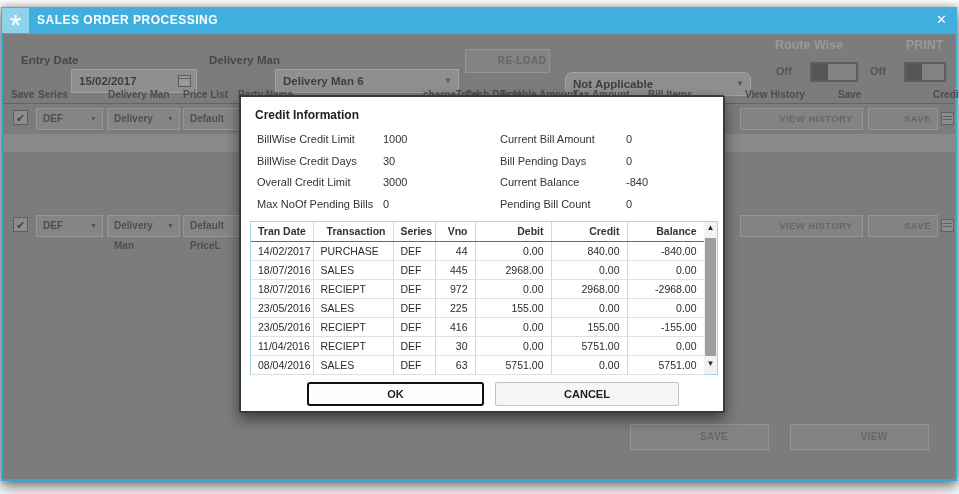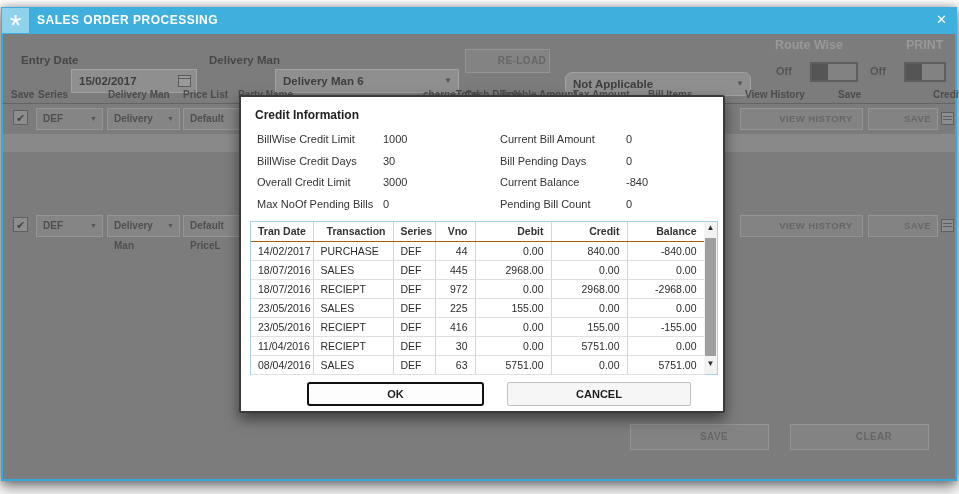--- a/index.html
+++ b/index.html
@@ -72,21 +72,21 @@
   table.credit { border-collapse:collapse; table-layout:fixed; width:453px; }
   .credit th, .credit td { font-size:10.5px; color:#2b2b2b; border-right:1px solid #d6d6d6;
     border-bottom:1px solid #e0e0e0; padding:0 7px; height:19px; white-space:nowrap; overflow:hidden; }
   .credit th { text-align:right; font-weight:bold; color:#333333; border-bottom:1px solid #a16207; }
   .credit td:nth-child(n+4) { text-align:right; }
   .c0{width:62px}.c1{width:80px}.c2{width:42px}.c3{width:40px}.c4{width:76px}.c5{width:76px}.c6{width:77px}
   .m-scroll { position:absolute; right:0; top:0; width:13px; height:152px; background:#f2f2f2; }
   .sc-up, .sc-down { position:absolute; left:0; width:13px; height:14px; text-align:center; font-size:8px; color:#2b2b2b; cursor:pointer; }
   .sc-up { top:1px; } .sc-down { bottom:1px; }
   .sc-thumb { position:absolute; left:1px; top:16px; width:11px; height:118px; background:#9e9e9e; cursor:grab; }
-  .m-buttons { position:absolute; left:66px; top:285px; display:flex; gap:23px; }
+  .m-buttons { position:absolute; left:66px; top:285px; display:flex; gap:11px; }
   .mbtn { height:24px; line-height:21px; text-align:center; font-size:11px; font-weight:bold; color:#1d1d1d; cursor:pointer; }
   .ok { width:177px; border:2px solid #111111; border-radius:3px; background:#fdfdfd; }
   .cancel { width:184px; border:1px solid #c2c2c2; border-radius:2px; background:#f6f6f6; line-height:23px; }
 </style>
 </head>
 <body>
 
 <div class="window">
 
   <div class="titlebar">
@@ -156,21 +156,21 @@
       <span class="cb"><span>✔</span></span>
       <span class="ctl dd-series"><span>DEF</span><span class="arr">▼</span></span>
       <span class="ctl dd-dman"><span>Delivery Man</span><span class="arr">▼</span></span>
       <span class="ctl dd-price"><span>Default PriceL</span><span class="arr">▼</span></span>
       <span class="btn b-vh">VIEW HISTORY</span>
       <span class="btn b-rsave">SAVE</span>
       <span class="credit-ic"></span>
     </div>
 
     <span class="btn b-fsave">SAVE</span>
-    <span class="btn b-fclear">CLEAR</span>
+    <span class="btn b-fclear">VIEW</span>
   </div>
 
   <div class="modal">
     <div class="m-title">Credit Information</div>
     <div class="m-fields">
         <div class="fld">
           <span class="fl">BillWise Credit Limit</span>
           <span class="fv">1000</span>
         </div>
         <div class="fld">

